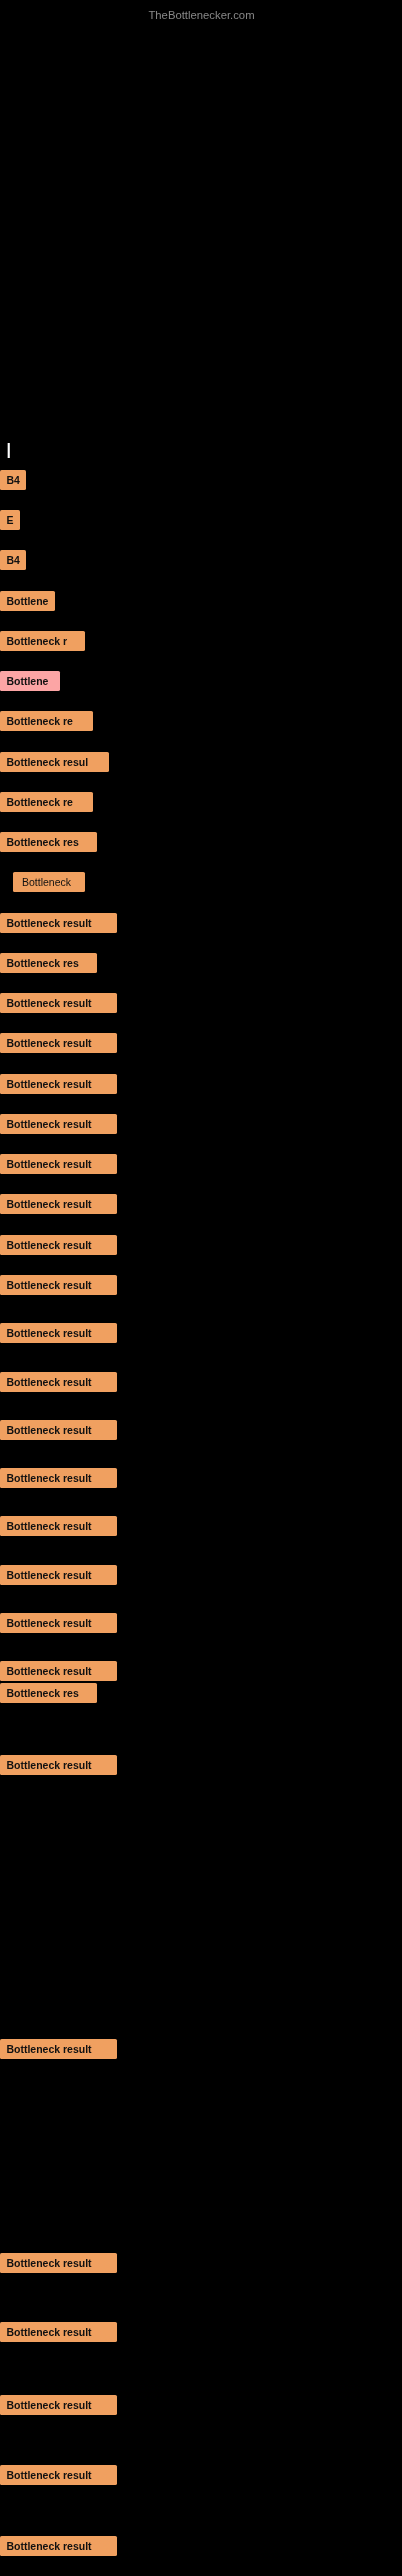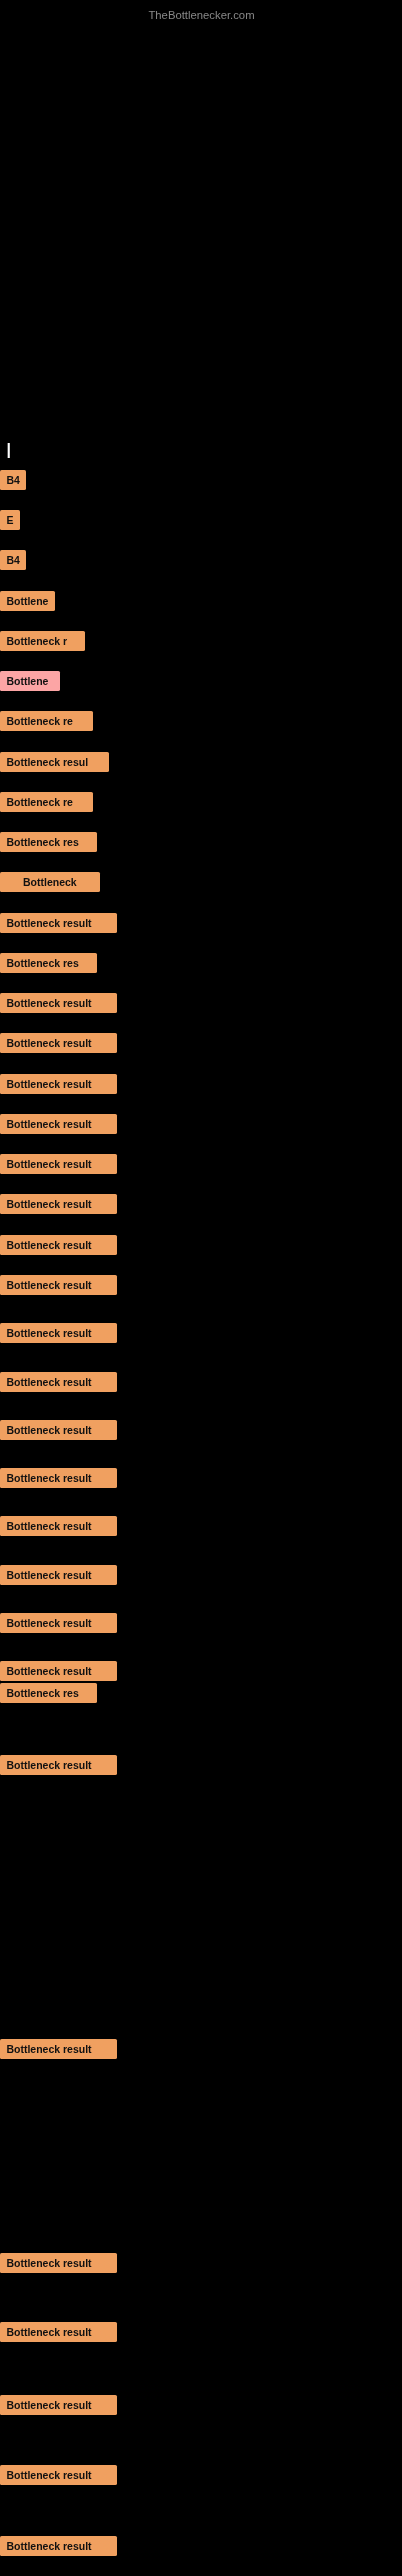--- a/index.html
+++ b/index.html
@@ -34,21 +34,21 @@
     <div style="position: absolute; top: 467px; left: 0px; padding: 3.2px 0px;"><span style="background: rgb(240, 160, 96); color: rgb(17, 17, 17); font-size: 10.5px; font-weight: bold; padding: 4px 6.4px; border-radius: 1.6px; display: inline-block; min-width: 24px;">B4</span></div>
     <div style="position: absolute; top: 507px; left: 0px; padding: 3.2px 0px;"><span style="background: rgb(240, 160, 96); color: rgb(17, 17, 17); font-size: 10.5px; font-weight: bold; padding: 4px 6.4px; border-radius: 1.6px; display: inline-block; min-width: 16px;">E</span></div>
     <div style="position: absolute; top: 547px; left: 0px; padding: 3.2px 0px;"><span style="background: rgb(240, 160, 96); color: rgb(17, 17, 17); font-size: 10.5px; font-weight: bold; padding: 4px 6.4px; border-radius: 1.6px; display: inline-block; min-width: 24px;">B4</span></div>
     <div style="position: absolute; top: 588px; left: 0px; padding: 3.2px 0px;"><span style="background: rgb(240, 160, 96); color: rgb(17, 17, 17); font-size: 10.5px; font-weight: bold; padding: 4px 6.4px; border-radius: 1.6px; display: inline-block; min-width: 52px;">Bottlene</span></div>
     <div style="position: absolute; top: 628px; left: 0px; padding: 3.2px 0px;"><span style="background: rgb(240, 160, 96); color: rgb(17, 17, 17); font-size: 10.5px; font-weight: bold; padding: 4px 6.4px; border-radius: 1.6px; display: inline-block; min-width: 85px;">Bottleneck r</span></div>
     <div style="position: absolute; top: 668px; left: 0px; padding: 3.2px 0px;"><span style="background: #fca5a5; color: rgb(17, 17, 17); font-size: 10.5px; font-weight: bold; padding: 4px 6.4px; border-radius: 1.6px; display: inline-block; min-width: 60px;">Bottlene</span></div>
     <div style="position: absolute; top: 708px; left: 0px; padding: 3.2px 0px;"><span style="background: rgb(240, 160, 96); color: rgb(17, 17, 17); font-size: 10.5px; font-weight: bold; padding: 4px 6.4px; border-radius: 1.6px; display: inline-block; min-width: 93px;">Bottleneck re</span></div>
     <div style="position: absolute; top: 749px; left: 0px; padding: 3.2px 0px;"><span style="background: rgb(240, 160, 96); color: rgb(17, 17, 17); font-size: 10.5px; font-weight: bold; padding: 4px 6.4px; border-radius: 1.6px; display: inline-block; min-width: 109px;">Bottleneck resul</span></div>
     <div style="position: absolute; top: 789px; left: 0px; padding: 3.2px 0px;"><span style="background: rgb(240, 160, 96); color: rgb(17, 17, 17); font-size: 10.5px; font-weight: bold; padding: 4px 6.4px; border-radius: 1.6px; display: inline-block; min-width: 93px;">Bottleneck re</span></div>
     <div style="position: absolute; top: 829px; left: 0px; padding: 3.2px 0px;"><span style="background: rgb(240, 160, 96); color: rgb(17, 17, 17); font-size: 10.5px; font-weight: bold; padding: 4px 6.4px; border-radius: 1.6px; display: inline-block; min-width: 97px;">Bottleneck res</span></div>
-    <div style="position: absolute; top: 869px; left: 0px; padding: 3.2px 0px;"><span style="background: rgb(240, 160, 96); color: rgb(17, 17, 17); font-size: 10.5px; font-weight: bold; padding: 4px 23px; border-radius: 1.6px; display: inline-block; min-width: 72px;">Bottleneck</span></div>
+    <div style="position: absolute; top: 869px; left: 0px; padding: 3.2px 0px;"><span style="background: rgb(240, 160, 96); color: rgb(17, 17, 17); font-size: 10.5px; font-weight: normal; padding: 4px 9px; border-radius: 1.6px; display: inline-block; min-width: 72px; margin-left: 13px;">Bottleneck</span></div>
     <div style="position: absolute; top: 910px; left: 0px; padding: 3.2px 0px;"><span style="background: rgb(240, 160, 96); color: rgb(17, 17, 17); font-size: 10.5px; font-weight: bold; padding: 4px 6.4px; border-radius: 1.6px; display: inline-block; min-width: 117px;">Bottleneck result</span></div>
     <div style="position: absolute; top: 950px; left: 0px; padding: 3.2px 0px;"><span style="background: rgb(240, 160, 96); color: rgb(17, 17, 17); font-size: 10.5px; font-weight: bold; padding: 4px 6.4px; border-radius: 1.6px; display: inline-block; min-width: 97px;">Bottleneck res</span></div>
     <div style="position: absolute; top: 990px; left: 0px; padding: 3.2px 0px;"><span style="background: rgb(240, 160, 96); color: rgb(17, 17, 17); font-size: 10.5px; font-weight: bold; padding: 4px 6.4px; border-radius: 1.6px; display: inline-block; min-width: 117px;">Bottleneck result</span></div>
     <div style="position: absolute; top: 1030px; left: 0px; padding: 3.2px 0px;"><span style="background: rgb(240, 160, 96); color: rgb(17, 17, 17); font-size: 10.5px; font-weight: bold; padding: 4px 6.4px; border-radius: 1.6px; display: inline-block; min-width: 117px;">Bottleneck result</span></div>
     <div style="position: absolute; top: 1071px; left: 0px; padding: 3.2px 0px;"><span style="background: rgb(240, 160, 96); color: rgb(17, 17, 17); font-size: 10.5px; font-weight: bold; padding: 4px 6.4px; border-radius: 1.6px; display: inline-block; min-width: 117px;">Bottleneck result</span></div>
     <div style="position: absolute; top: 1111px; left: 0px; padding: 3.2px 0px;"><span style="background: rgb(240, 160, 96); color: rgb(17, 17, 17); font-size: 10.5px; font-weight: bold; padding: 4px 6.4px; border-radius: 1.6px; display: inline-block; min-width: 117px;">Bottleneck result</span></div>
     <div style="position: absolute; top: 1151px; left: 0px; padding: 3.2px 0px;"><span style="background: rgb(240, 160, 96); color: rgb(17, 17, 17); font-size: 10.5px; font-weight: bold; padding: 4px 6.4px; border-radius: 1.6px; display: inline-block; min-width: 117px;">Bottleneck result</span></div>
     <div style="position: absolute; top: 1191px; left: 0px; padding: 3.2px 0px;"><span style="background: rgb(240, 160, 96); color: rgb(17, 17, 17); font-size: 10.5px; font-weight: bold; padding: 4px 6.4px; border-radius: 1.6px; display: inline-block; min-width: 117px;">Bottleneck result</span></div>
     <div style="position: absolute; top: 1232px; left: 0px; padding: 3.2px 0px;"><span style="background: rgb(240, 160, 96); color: rgb(17, 17, 17); font-size: 10.5px; font-weight: bold; padding: 4px 6.4px; border-radius: 1.6px; display: inline-block; min-width: 117px;">Bottleneck result</span></div>
     <div style="position: absolute; top: 1272px; left: 0px; padding: 3.2px 0px;"><span style="background: rgb(240, 160, 96); color: rgb(17, 17, 17); font-size: 10.5px; font-weight: bold; padding: 4px 6.4px; border-radius: 1.6px; display: inline-block; min-width: 117px;">Bottleneck result</span></div>

